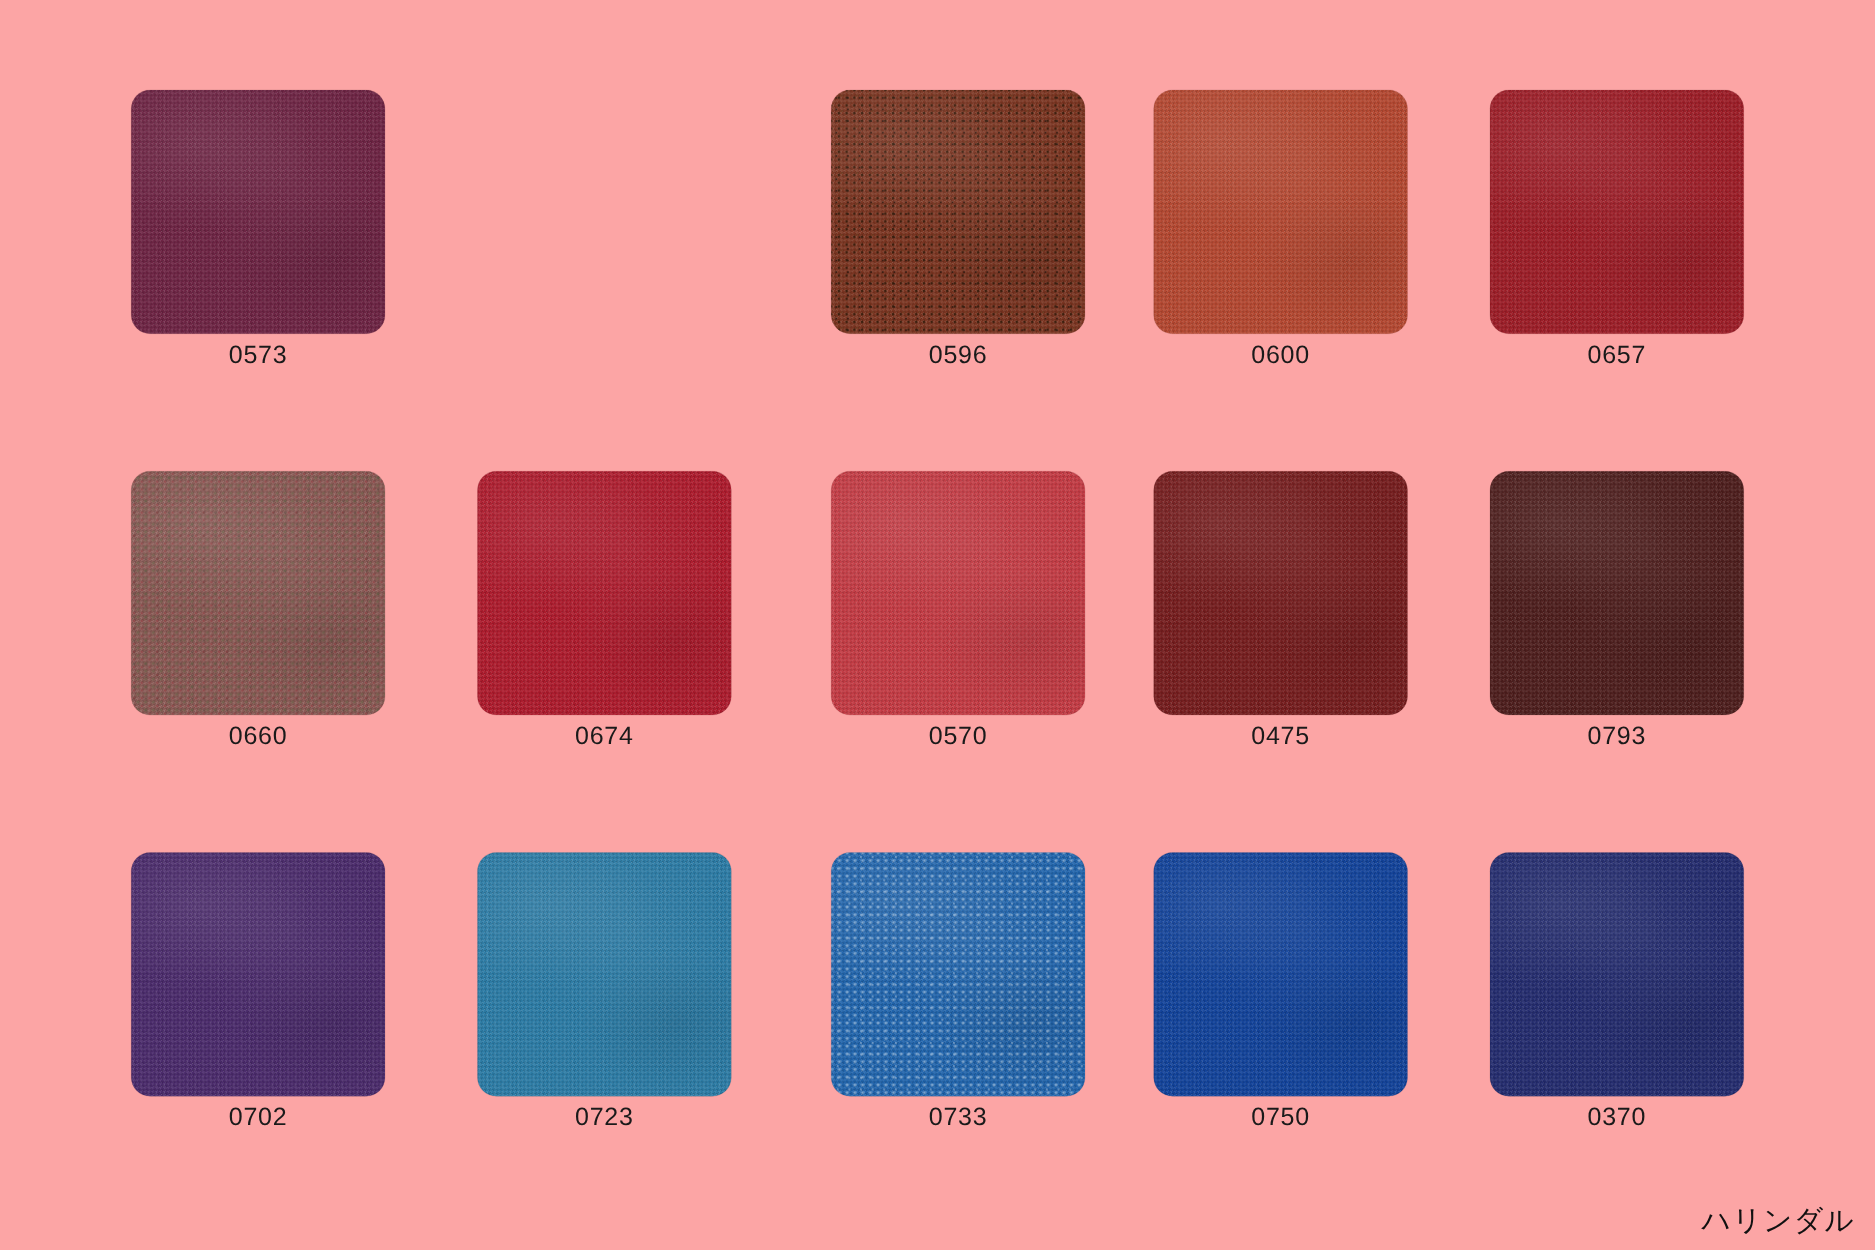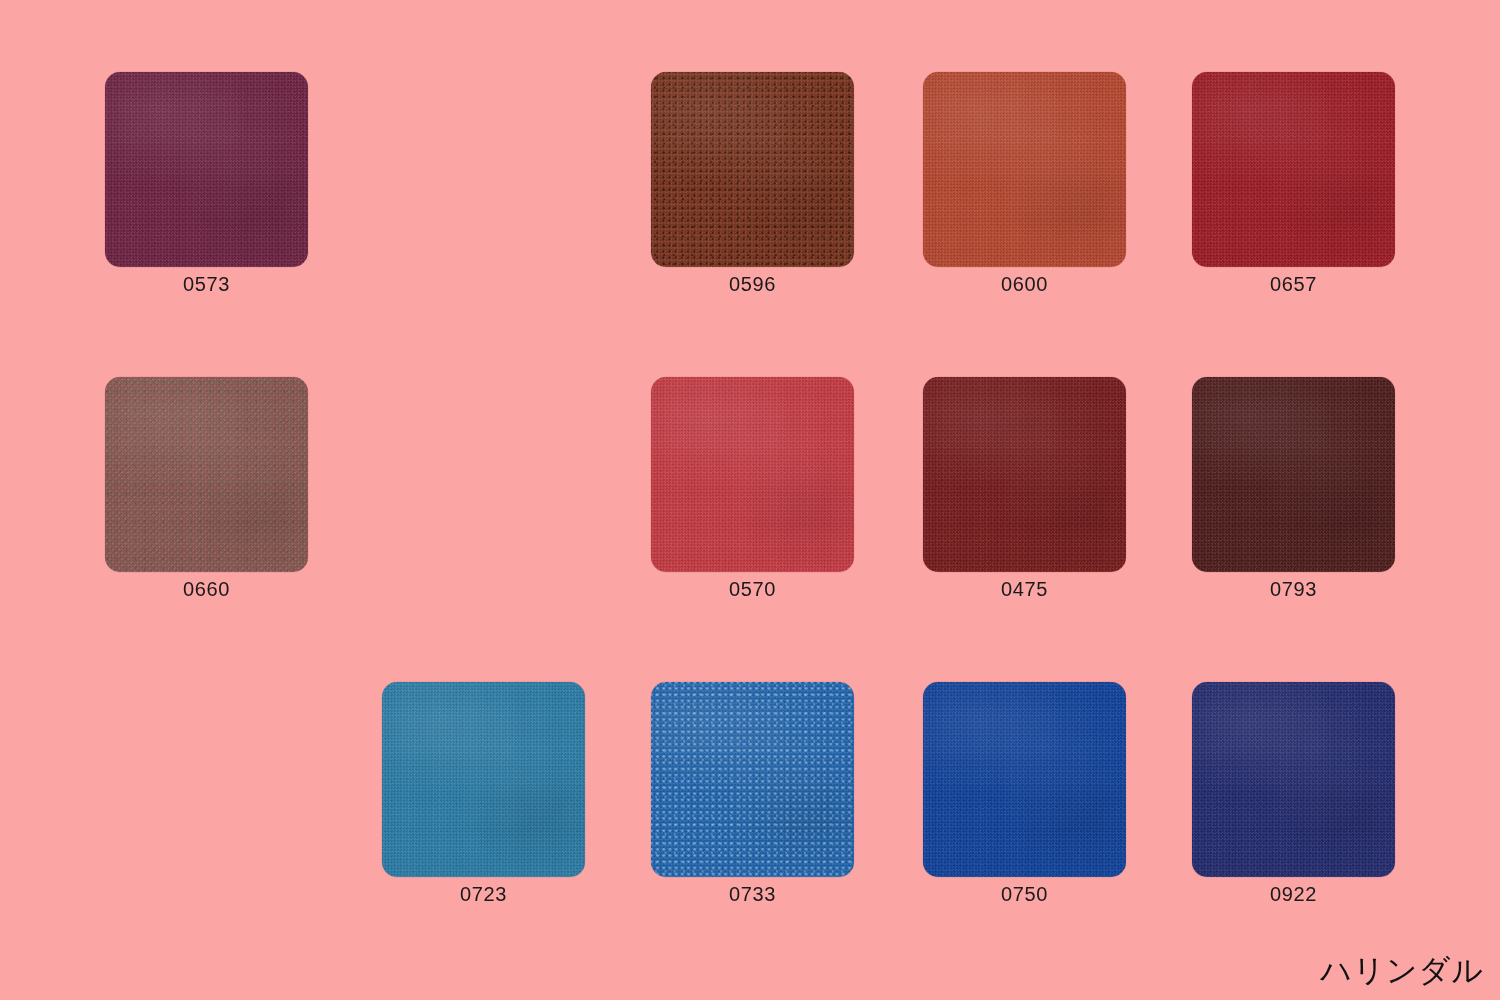--- a/index.html
+++ b/index.html
@@ -36,21 +36,21 @@
     position: relative;
     height: 305px;
   }
   .swatch-cell {
     position: absolute;
     top: 0;
     width: 203px;
   }
   .swatch-cell.c0 { left: 0px; }
   .swatch-cell.c1 { left: 277px; }
-  .swatch-cell.c2 { left: 546px; }
+  .swatch-cell.c2 { left: 560px; }
   .swatch-cell.c3 { left: 818px; }
   .swatch-cell.c4 { left: 1087px; border-radius: 28px; }
 
   
   .chip {
     position: relative;
     width: 203px;
     height: 195px;
     border-radius: 15px;
     overflow: hidden;
@@ -137,21 +137,21 @@
     line-height: 24px;
     white-space: nowrap;
   }
 
   
   #collection-caption {
     position: absolute;
     right: 16px;
     bottom: 8px;
     font-family: "DejaVu Sans", "Liberation Sans", sans-serif;
-    font-size: 31px;
+    font-size: 23px;
     font-weight: 400;
     letter-spacing: 1px;
     color: #111111;
     white-space: nowrap;
   }
 </style>
 </head>
 <body>
 
 <div id="swatch-sheet" style="background-color: #fca5a5;">
@@ -195,20 +195,28 @@
 
     <div class="swatch-row">
       <div class="swatch-cell c0">
         <div class="chip melange-heather" style="background-color: rgb(138, 90, 85);">
           <div class="weave"></div>
           <div class="speckle"></div>
           <div class="nap"></div>
         </div>
         <div class="chip-label">0660</div>
       </div>
+      <div class="swatch-cell c1">
+        <div class="chip" style="background-color: rgb(173, 26, 44);">
+          <div class="weave"></div>
+          <div class="speckle"></div>
+          <div class="nap"></div>
+        </div>
+        <div class="chip-label">0674</div>
+      </div>
       <div class="swatch-cell c2">
         <div class="chip" style="background-color: rgb(195, 58, 67);">
           <div class="weave"></div>
           <div class="speckle"></div>
           <div class="nap"></div>
         </div>
         <div class="chip-label">0570</div>
       </div>
       <div class="swatch-cell c3">
         <div class="chip" style="background-color: rgb(117, 28, 29);">
@@ -222,20 +230,28 @@
         <div class="chip" style="background-color: rgb(77, 29, 28);">
           <div class="weave"></div>
           <div class="speckle"></div>
           <div class="nap"></div>
         </div>
         <div class="chip-label">0793</div>
       </div>
     </div>
 
     <div class="swatch-row">
+      <div class="swatch-cell c0">
+        <div class="chip" style="background-color: rgb(74, 42, 107);">
+          <div class="weave"></div>
+          <div class="speckle"></div>
+          <div class="nap"></div>
+        </div>
+        <div class="chip-label">0702</div>
+      </div>
       <div class="swatch-cell c1">
         <div class="chip" style="background-color: rgb(43, 123, 165);">
           <div class="weave"></div>
           <div class="speckle"></div>
           <div class="nap"></div>
         </div>
         <div class="chip-label">0723</div>
       </div>
       <div class="swatch-cell c2">
         <div class="chip melange-light" style="background-color: rgb(31, 99, 171);">
@@ -252,21 +268,21 @@
           <div class="nap"></div>
         </div>
         <div class="chip-label">0750</div>
       </div>
       <div class="swatch-cell c4">
         <div class="chip" style="background-color: rgb(35, 43, 110);">
           <div class="weave"></div>
           <div class="speckle"></div>
           <div class="nap"></div>
         </div>
-        <div class="chip-label">0922</div>
+        <div class="chip-label">0370</div>
       </div>
     </div>
 
   </div>
 
   <div id="collection-caption">ハリンダル</div>
 
 </div>
 
 </body></html>

